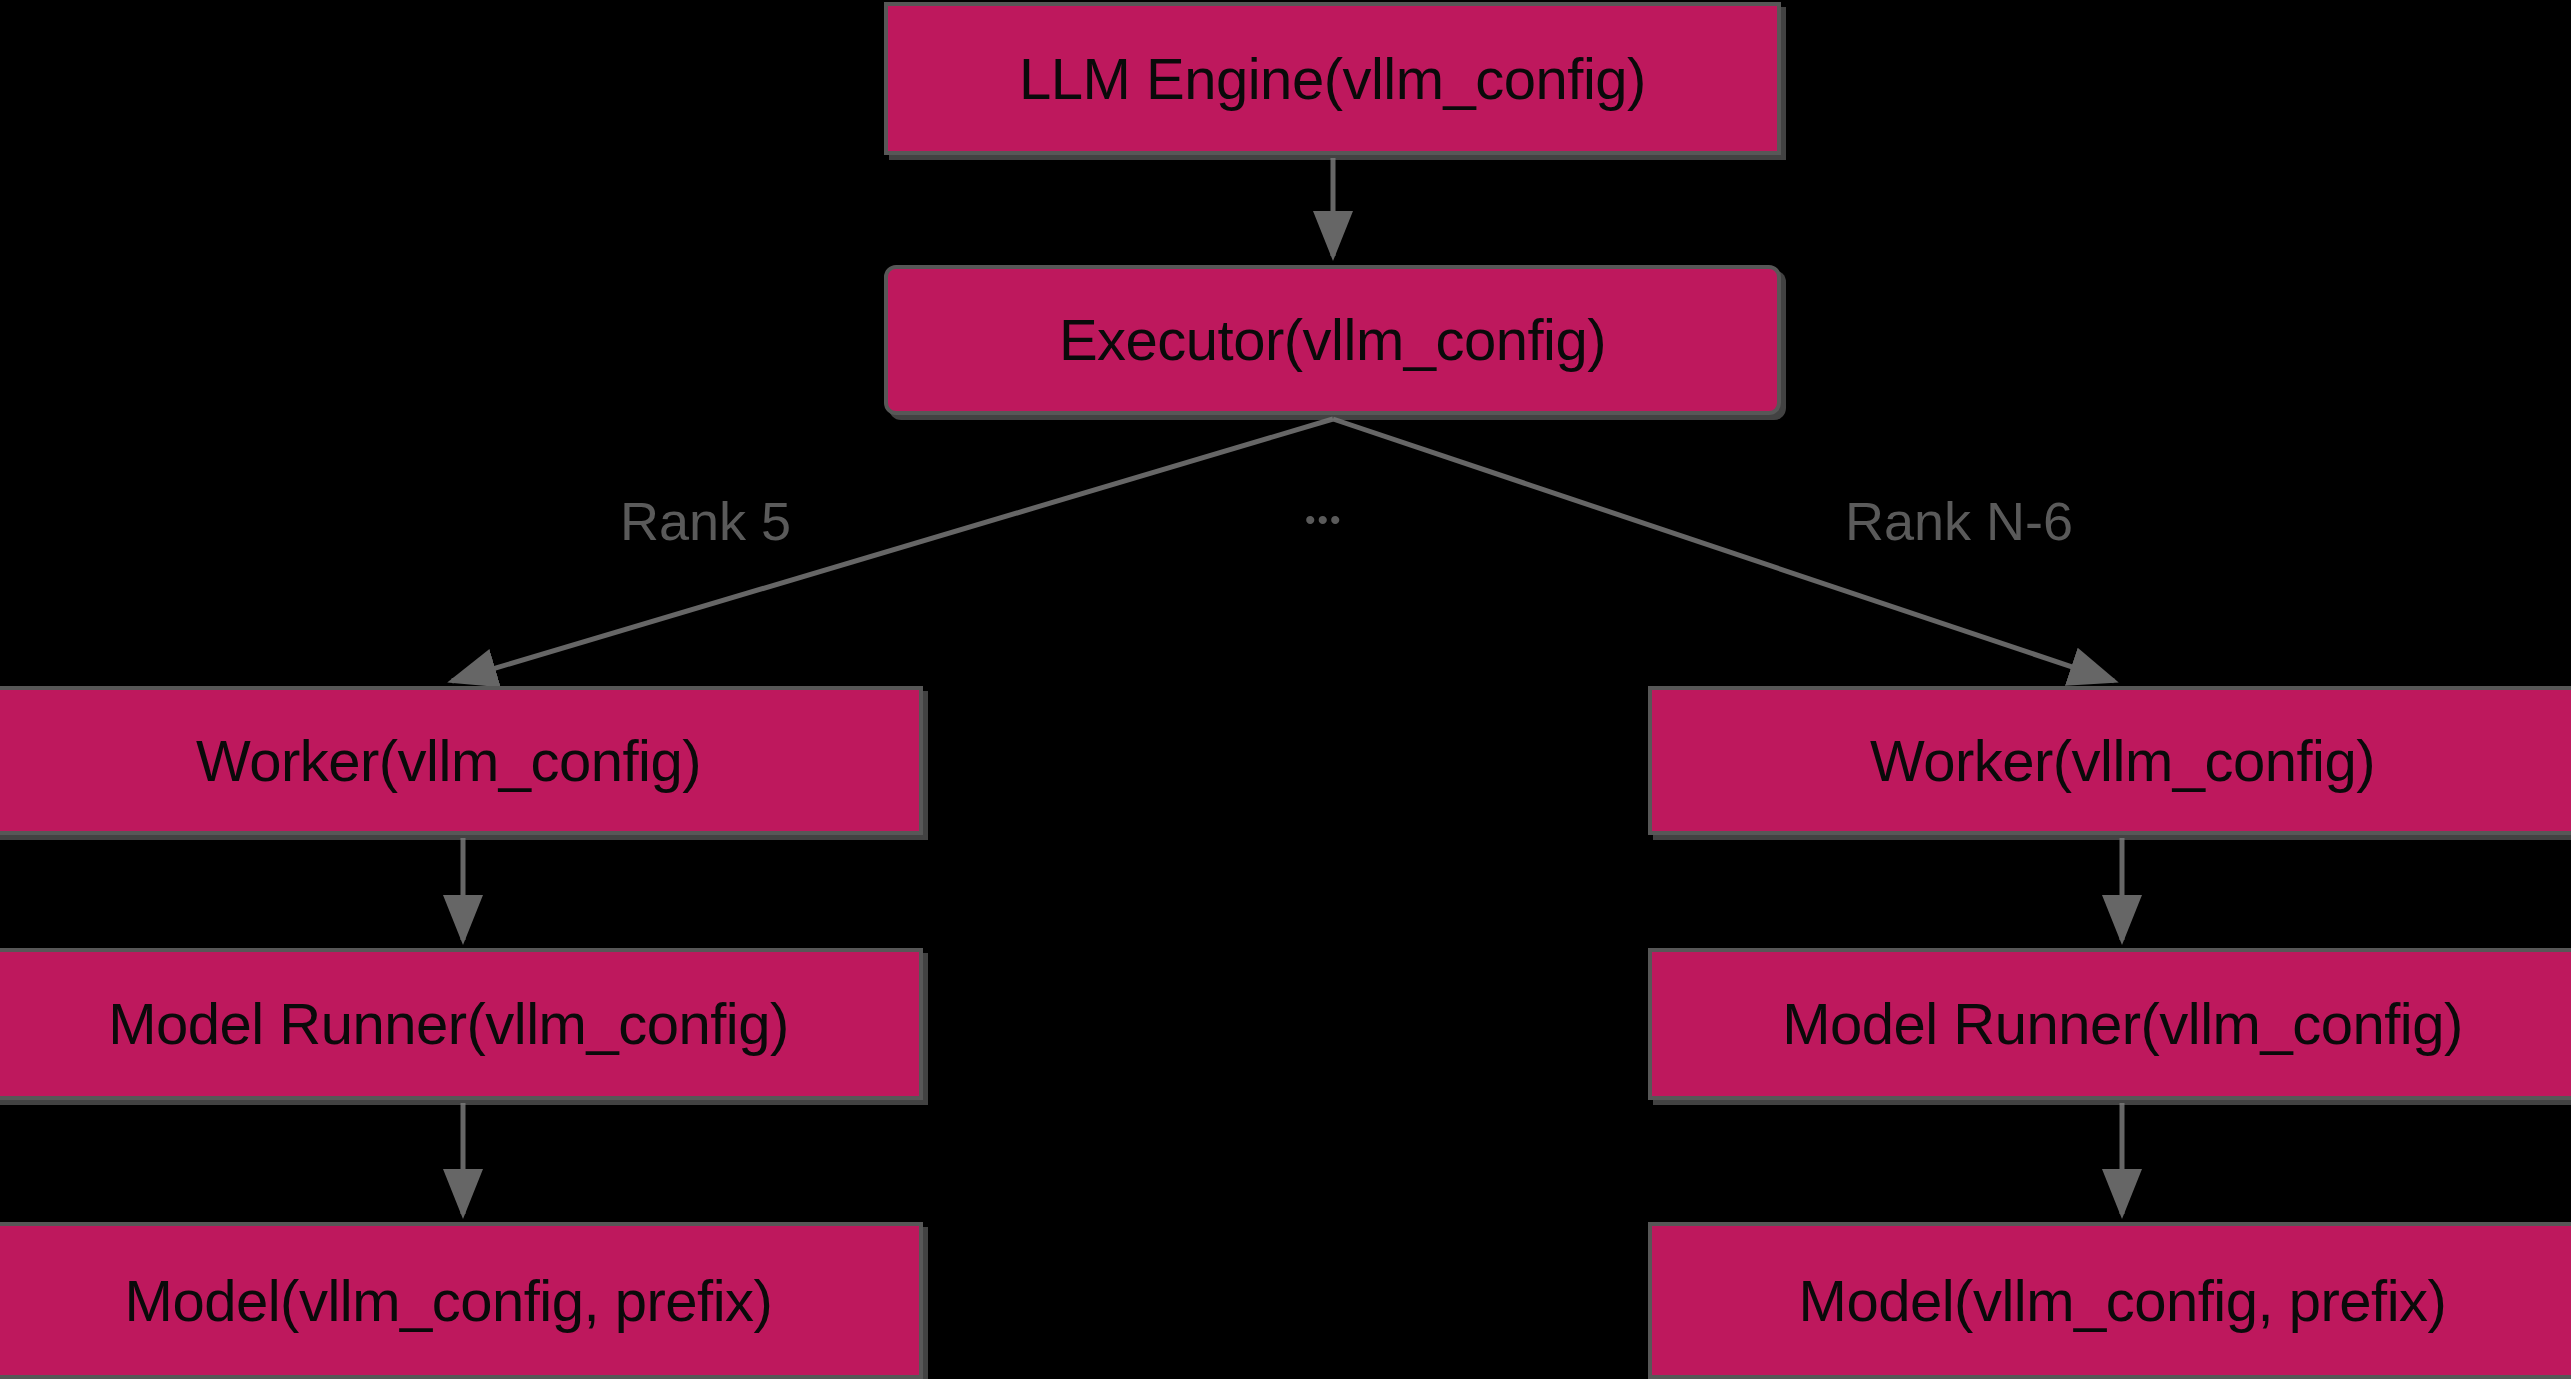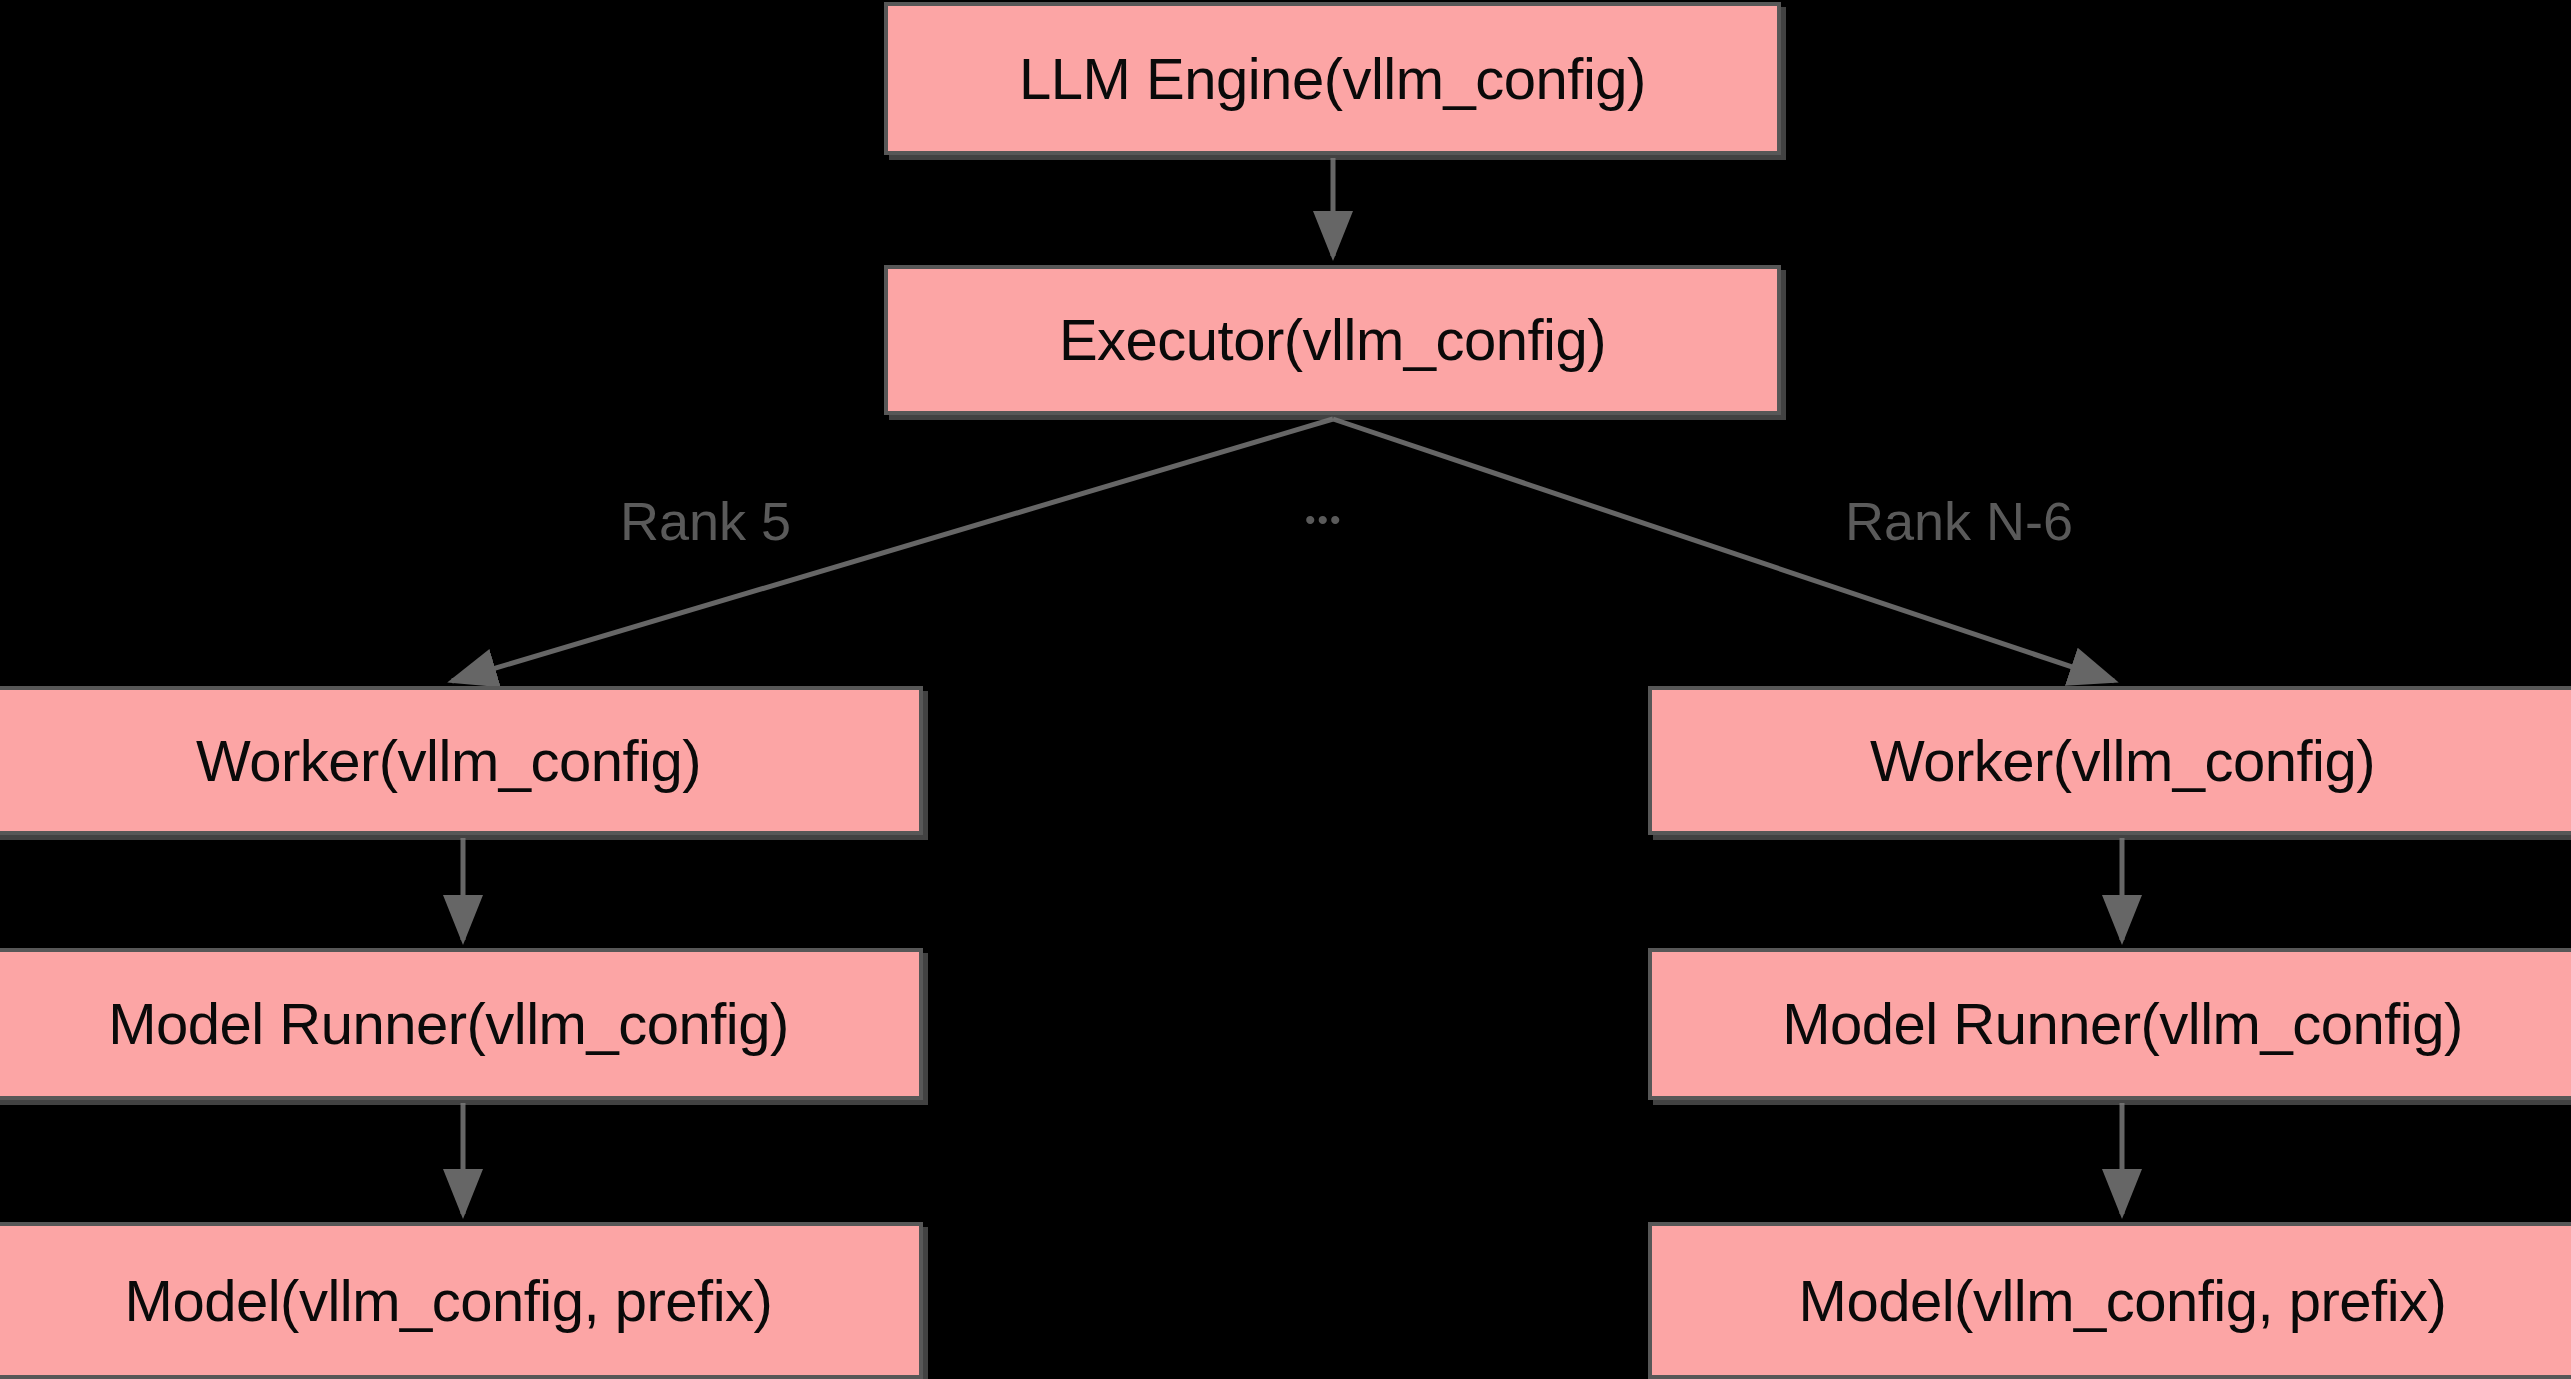--- a/index.html
+++ b/index.html
@@ -21,38 +21,38 @@
     position: absolute;
     left: 0;
     top: 0;
     width: 2571px;
     height: 1379px;
     pointer-events: none;
   }
   .node {
     position: absolute;
     box-sizing: border-box;
-    background: #fca5a5;
+    background: #be185d;
     border: 4px solid #575757;
     display: flex;
     align-items: center;
     justify-content: center;
     box-shadow: 5px 5px 0 rgba(120,120,120,0.55);
   }
   .node-label {
     color: #0a0a0a;
     font-size: 58px;
     font-weight: 400;
     letter-spacing: -0.5px;
     line-height: 1;
     white-space: nowrap;
   }
   
   #node-engine       { left: 884px;  top: 2px;    width: 897px; height: 153px; }
-  #node-executor     { left: 884px;  top: 265px;  width: 897px; height: 150px; }
+  #node-executor     { left: 884px;  top: 265px;  width: 897px; height: 150px; border-radius: 12px; }
   #node-worker-0     { left: -26px;  top: 686px;  width: 949px; height: 149px; }
   #node-runner-0     { left: -26px;  top: 948px;  width: 949px; height: 152px; }
   #node-model-0      { left: -26px;  top: 1222px; width: 949px; height: 157px; }
   #node-worker-n     { left: 1648px; top: 686px;  width: 949px; height: 149px; }
   #node-runner-n     { left: 1648px; top: 948px;  width: 949px; height: 152px; }
   #node-model-n      { left: 1648px; top: 1222px; width: 949px; height: 157px; }
 
   .edge-label {
     position: absolute;
     color: #5a5a5a;

